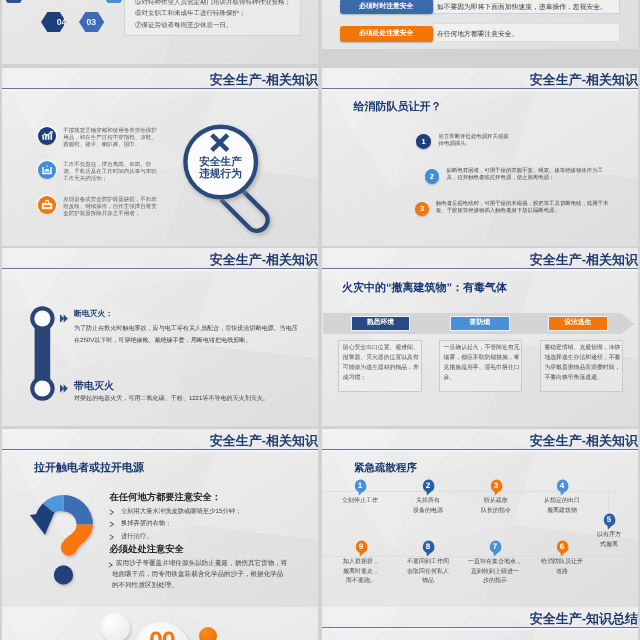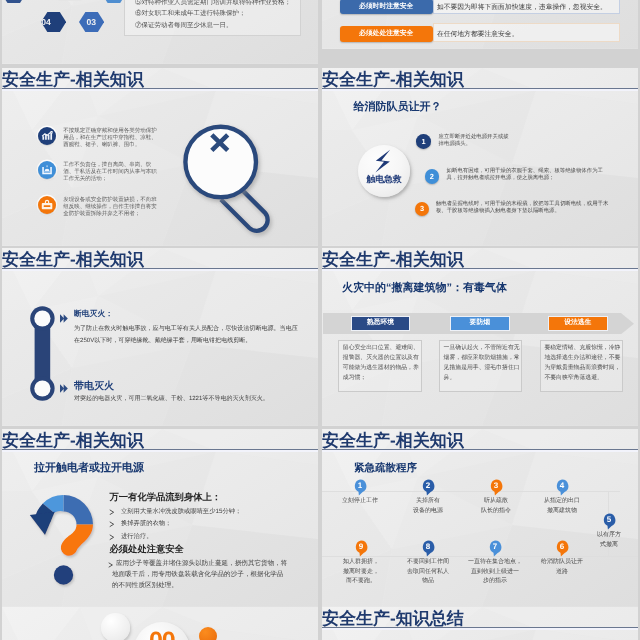--- a/index.html
+++ b/index.html
@@ -5,22 +5,22 @@
 
   html,body{margin:0;padding:0;}
   body{width:640px;height:640px;overflow:hidden;background:#d2d2d2;
        font-family:"Liberation Sans",sans-serif;
        -webkit-font-smoothing:antialiased;text-rendering:geometricPrecision;}
   .deck{position:relative;width:640px;height:640px;overflow:hidden;background:#d2d2d2;}
   .slide{position:absolute;width:316px;height:177.5px;overflow:hidden;background:#ececec;}
   .bgwrap{position:absolute;left:0;top:0;right:0;bottom:0;overflow:hidden;
     background:linear-gradient(148deg,#efefef 0%,#ebebeb 30%,#e7e7e7 62%,#e2e2e2 100%);}
   .hdr{position:absolute;left:0;right:0;top:0;height:22.5px;}
-  .hdr .t{position:absolute;left:0;right:0;top:4.8px;text-align:left;
-    font-size:17px;font-weight:bold;color:#1f3a6e;line-height:14.5px;}
+  .hdr .t{position:absolute;left:0;right:0;top:4.8px;text-align:right;
+    font-size:13px;font-weight:bold;color:#1f3a6e;line-height:14.5px;}
   .hdr .ln{position:absolute;left:0;right:0;bottom:1.2px;height:1.3px;background:#6a7790;}
   .hdr .ln2{position:absolute;left:0;right:0;bottom:0px;height:1.2px;background:#f2f3fb;}
   .sub{position:absolute;font-weight:bold;color:#17376f;white-space:nowrap;}
   .circ{position:absolute;border-radius:50%;}
   .txt{position:absolute;color:#5c5c5c;}
   .ic{position:absolute;left:0;top:0;width:100%;height:100%;display:block;}
   .num{position:absolute;display:flex;align-items:center;justify-content:center;
        color:#fff;font-weight:bold;border-radius:50%;}
 
 </style>
@@ -47,21 +47,21 @@
         <svg class="ic" viewBox="0 0 316 20.1">
           <polygon points="17.9,0 24.3,10.05 17.9,20.1 5.5,20.1 -0.9,10.05 5.5,0" fill="#31528d"></polygon>
           <rect x="57" y="0" width="22" height="17.5" fill="#f5f5f5" stroke="#e0e0e0" stroke-width="0.6"></rect>
           <polygon points="118.1,0 124.5,10.05 118.1,20.1 105.7,20.1 99.3,10.05 105.7,0" fill="#4f8ed0"></polygon>
         </svg>
       </div>
       <div style="position:absolute;left:39.2px;top:125.5px;width:25.2px;height:20.1px">
         <svg class="ic" viewBox="0 0 25.2 20.1">
           <polygon points="0,10.05 6.4,0 18.8,0 25.2,10.05 18.8,20.1 6.4,20.1" fill="#1f3f7a"></polygon>
         </svg>
-        <div style="position:absolute;left:0;right:0;top:5.1px;text-align:left;color:#f2f2f2;font-size:8.6px;font-weight:bold;line-height:10px">04</div>
+        <div style="position:absolute;left:0;right:0;top:5.1px;text-align:right;color:#f2f2f2;font-size:8.6px;font-weight:bold;line-height:10px">04</div>
       </div>
       <div style="position:absolute;left:76.6px;top:125.5px;width:25.2px;height:20.1px">
         <svg class="ic" viewBox="0 0 25.2 20.1">
           <polygon points="0,10.05 6.4,0 18.8,0 25.2,10.05 18.8,20.1 6.4,20.1" fill="#3c6cb8"></polygon>
         </svg>
         <div style="position:absolute;left:0;right:0;top:5.1px;text-align:center;color:#f2f2f2;font-size:8.6px;font-weight:bold;line-height:10px">03</div>
       </div>
       <div style="position:absolute;left:122px;top:94px;width:176.6px;height:56px;box-sizing:border-box;border:0.7px solid #d2d2d2;background:rgba(250,250,250,.4)"></div>
       <div class="txt" style="left:133px;top:112.2px;width:172px;font-size:6.5px;color:#4d4d4d;white-space:nowrap">⑤对特种作业人员需定期门培训并取得特种作业资格；</div>
       <div class="txt" style="left:133px;top:123.4px;width:172px;font-size:6.5px;color:#4d4d4d;white-space:nowrap">⑥对女职工和未成年工进行特殊保护；</div>
@@ -146,20 +146,24 @@
             </filter>
           </defs>
           <g filter="url(#mgsh)" fill="none" stroke="#2b4a7c" stroke-width="4.4">
             <path d="M56.3 64.1 L84.8 92.6 a10.9 10.9 0 0 1-15.4 15.4 L40.9 79.5"></path>
           </g>
           <g filter="url(#mgsh)">
             <circle cx="40.7" cy="42" r="35.3" fill="#fcfcfc" stroke="#2b4a7c" stroke-width="4.4"></circle>
           </g>
           <path d="M31.8 14.8l15.9 15.5M47.7 14.8l-15.9 15.5" stroke="#2b4a7c" stroke-width="4.6" stroke-linecap="butt"></path>
         </svg>
+        <div style="position:absolute;left:5.5px;top:35.8px;width:70px;text-align:center;font-size:10.7px;font-weight:bold;color:#2b4a7c;line-height:12.3px">
+          <div>安全生产</div>
+          <div>违规行为</div>
+        </div>
       </div>
 </div>
 <div class="slide" style="left:322px;top:68px">
 <div class="bgwrap">
         <svg class="ic" viewBox="0 0 316 177.5" preserveAspectRatio="none">
           <polygon points="0,0 78,0 30,62" fill="#ffffff" opacity=".20"></polygon>
           <polygon points="78,0 160,0 96,48" fill="#ffffff" opacity=".10"></polygon>
           <polygon points="160,0 316,0 316,36 214,22" fill="#ffffff" opacity=".14"></polygon>
           <polygon points="30,62 96,48 70,120" fill="#ffffff" opacity=".11"></polygon>
           <polygon points="0,62 30,62 70,120 0,150" fill="#000000" opacity=".006"></polygon>
@@ -169,26 +173,20 @@
           <polygon points="190,96 316,110 316,177.5 160,177.5" fill="#000000" opacity=".014"></polygon>
           <polygon points="0,150 70,120 60,177.5 0,177.5" fill="#000000" opacity=".010"></polygon>
         </svg>
       </div>
       <div class="hdr">
         <div class="t">安全生产-相关知识</div>
         <div class="ln"></div>
         <div class="ln2"></div>
       </div>
       <div class="sub" style="left:31.5px;top:32px;font-size:11px">给消防队员让开？</div>
-      <div style="position:absolute;left:36px;top:76.5px;width:52px;height:52px;border-radius:50%;background:radial-gradient(circle at 36% 30%,#fdfdfd 0%,#f6f6f6 50%,#e4e4e4 100%);box-shadow:1.6px 2.2px 3.2px rgba(125,125,125,.5)">
-        <svg class="ic" viewBox="0 0 52 52">
-          <polygon points="32.1,4.7 17.8,15.8 26.0,16.7 17.4,27.5 31.9,16.5 23.5,15.6" fill="#1f3a78"></polygon>
-        </svg>
-        <div style="position:absolute;left:0;right:0;top:28.3px;text-align:center;font-size:8.9px;font-weight:bold;color:#1f3a78;letter-spacing:-.1px">触电急救</div>
-      </div>
       <div class="num" style="left:94.2px;top:66.4px;width:14.6px;height:14.6px;background:#1f3f7a;font-size:7.4px;box-shadow:0 1px 1.6px rgba(0,0,0,.22)">
         <span>1</span>
       </div>
       <div class="txt" style="left:116.6px;top:65.5px;width:72px;font-size:5.4px;line-height:7.2px;color:#4a4a4a">应立即断开近处电源开关或拔掉电源插头。</div>
       <div class="num" style="left:102.5px;top:101.0px;width:14.6px;height:14.6px;background:#3f8fd8;font-size:7.4px;box-shadow:0 1px 1.6px rgba(0,0,0,.22)">
         <span>2</span>
       </div>
       <div class="txt" style="left:124.6px;top:99.5px;width:162px;font-size:5.4px;line-height:7.2px;color:#4a4a4a">如断电有困难，可用干燥的衣服手套、绳索、板等绝缘物体作为工具，拉开触电者或拉开电源，使之脱离电源；</div>
       <div class="num" style="left:92.7px;top:133.5px;width:14.6px;height:14.6px;background:#f4760a;font-size:7.4px;box-shadow:0 1px 1.6px rgba(0,0,0,.22)">
         <span>3</span>
@@ -314,21 +312,21 @@
           <g filter="url(#qsh)">
             <path d="M34.5 4 A29.5 29.5 0 0 1 64 33.5 L47.5 33.5 A13 13 0 0 0 34.5 20.5 Z" fill="#3d6db2"></path>
             <path d="M34.5 4 A29.5 29.5 0 0 0 13.8 12.4 L25.0 21.8 A13 13 0 0 1 34.5 20.5 Z" fill="#4e97dc"></path>
             <path d="M13.8 12.4 A29.5 29.5 0 0 0 5.6 28.2 L22.0 30.4 A13 13 0 0 1 25.0 21.8 Z" fill="#1f3f7a"></path>
             <path d="M0.8 24.0 L16.0 44.0 L25.8 20.8 Z" fill="#1f3f7a"></path>
             <path d="M64 33.5 C64 47.5 50.5 52.5 47.5 60 A8.2 8.2 0 0 1 32 55 C36 43.5 47.5 44 47.5 33.5 Z" fill="#f8760a"></path>
             <circle cx="34.5" cy="84" r="9.7" fill="#22407c"></circle>
           </g>
         </svg>
       </div>
-      <div class="sub" style="left:107.5px;top:62px;font-size:9.3px;color:#242424;font-family:'Liberation Serif',serif">万一有化学品流到身体上：</div>
+      <div class="sub" style="left:107.5px;top:62px;font-size:9.3px;color:#242424;font-family:'Liberation Serif',serif">在任何地方都要注意安全：</div>
       <div style="position:absolute;left:107px;top:79.5px;width:6.5px;height:6.5px">
         <svg class="ic" viewBox="0 0 7 7">
           <path d="M0.8 0.9L5.0 3.5 0.8 6.1" stroke="#4a4a4a" stroke-width="1.0" fill="none"></path>
         </svg>
       </div>
       <div class="txt" style="left:119px;top:77.5px;font-size:6.3px;color:#3f3f3f;white-space:nowrap">立刻用大量水冲洗皮肤或眼睛至少15分钟；</div>
       <div style="position:absolute;left:107px;top:92.4px;width:6.5px;height:6.5px">
         <svg class="ic" viewBox="0 0 7 7">
           <path d="M0.8 0.9L5.0 3.5 0.8 6.1" stroke="#4a4a4a" stroke-width="1.0" fill="none"></path>
         </svg>

